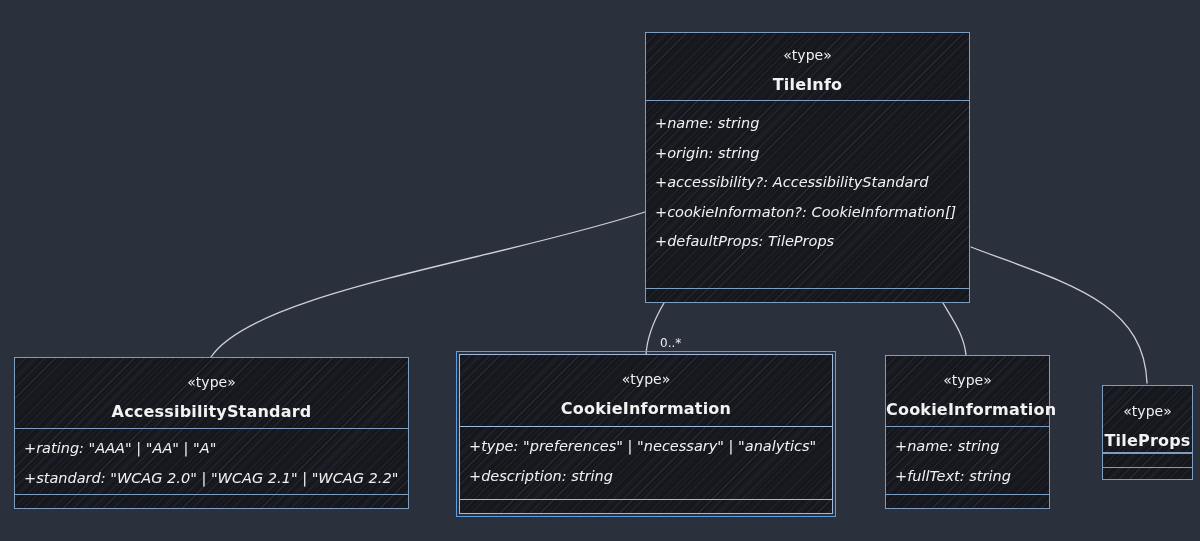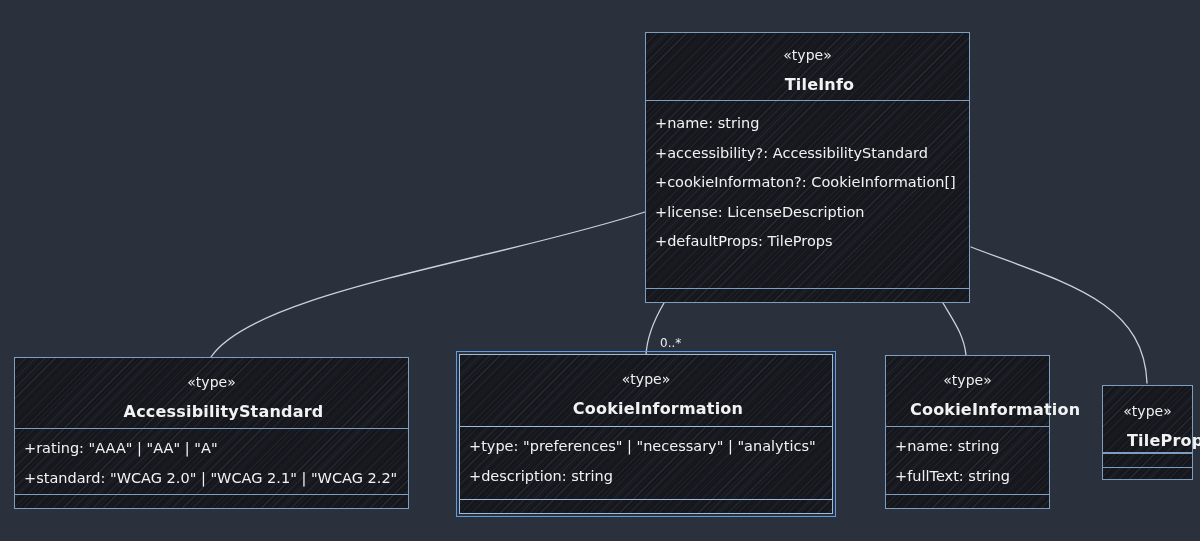--- a/index.html
+++ b/index.html
@@ -33,24 +33,24 @@
     border-color:#9dbcdd;
   }
   .hdr{
     box-sizing:border-box;height:71px;border-bottom:1px solid #7d9ec0;
     text-align:center;padding-top:10px;
   }
   .hdr-tileinfo{height:68px;padding-top:8px;}
   .hdr-tileprops{height:67px;padding-top:11px;}
   .hdr-cookie{height:72px;border-bottom-color:#9dbcdd;}
   .stereo{font-size:14px;line-height:29px;color:#f0f0f0;}
-  .title{font-size:16px;line-height:29px;font-weight:bold;letter-spacing:0.2px;padding-left:24px;}
+  .title{font-size:16px;line-height:29px;font-weight:bold;letter-spacing:0.2px;}
   .attrs{flex:1 1 auto;box-sizing:border-box;padding:5px 6px 0 9px;overflow:hidden;}
   .attrs-tileinfo{padding-top:8px;}
-  .attr{font-size:14.5px;line-height:29.5px;white-space:nowrap;}
+  .attr{font-size:14.5px;line-height:29.5px;white-space:nowrap;font-style:italic;}
   .footer{
     box-sizing:border-box;height:14px;border-top:1px solid #7d9ec0;flex:0 0 auto;
   }
   .footer-cookie{border-top-color:#9dbcdd;}
   .footer-b{height:12px;}
 </style>
 </head>
 <body>
 
 <div class="canvas">
@@ -64,23 +64,23 @@
 
   <span class="mult-label">0..*</span>
 
   <div class="uml-box" style="left:645px;top:32px;width:325px;height:271px;">
     <div class="hdr hdr-tileinfo">
       <div class="stereo">«type»</div>
       <div class="title">TileInfo</div>
     </div>
     <div class="attrs attrs-tileinfo">
       <div class="attr">+name: string</div>
+      <div class="attr">+origin: string</div>
       <div class="attr">+accessibility?: AccessibilityStandard</div>
       <div class="attr">+cookieInformaton?: CookieInformation[]</div>
-      <div class="attr">+license: LicenseDescription</div>
       <div class="attr">+defaultProps: TileProps</div>
     </div>
     <div class="footer"></div>
   </div>
 
   <div class="uml-box" style="left:14px;top:357px;width:395px;height:152px;">
     <div class="hdr">
       <div class="stereo">«type»</div>
       <div class="title">AccessibilityStandard</div>
     </div>

